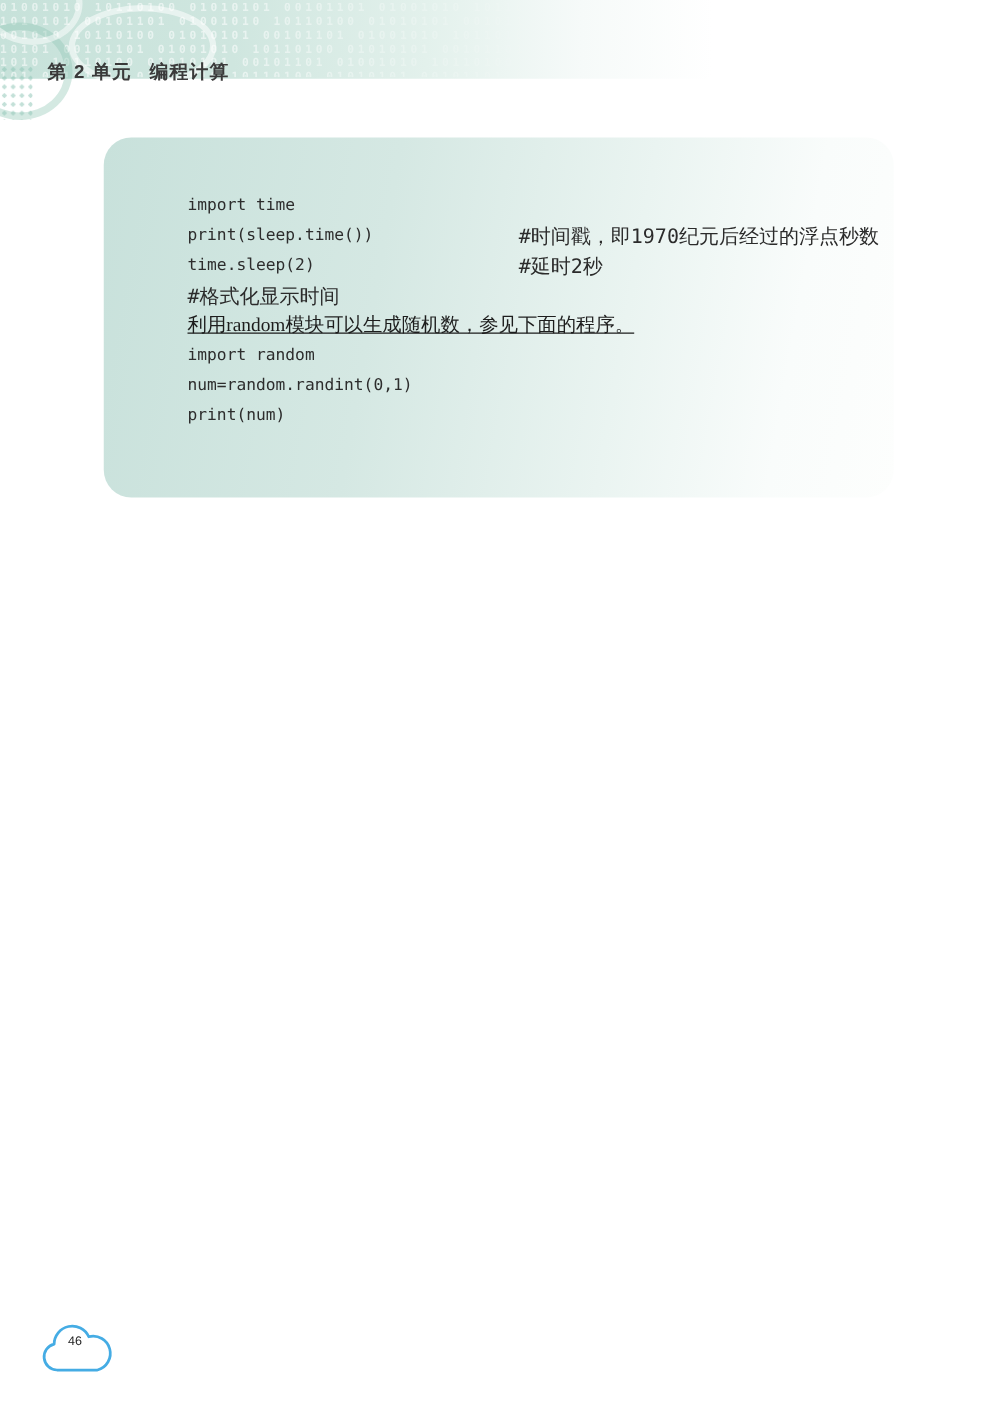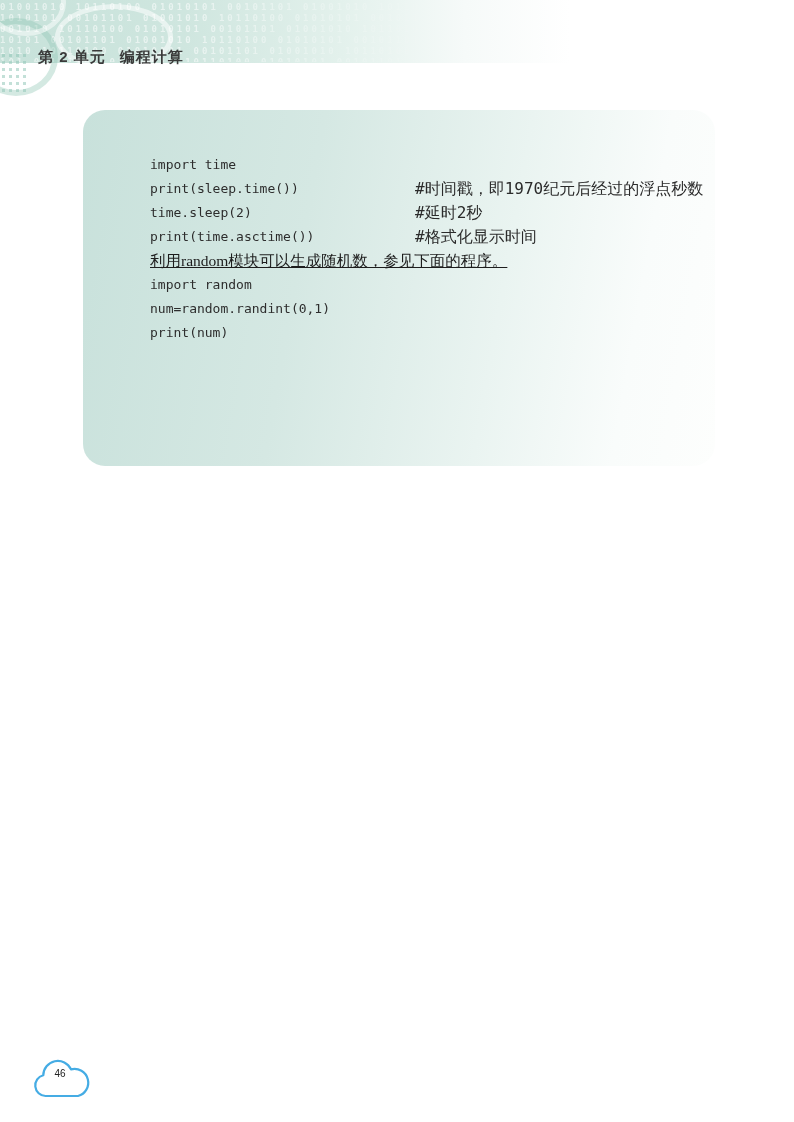--- a/index.html
+++ b/index.html
@@ -77,21 +77,21 @@
     color: #3a3a3a;
     letter-spacing: 1px;
     white-space: nowrap;
   }
   .header-title .unit-title { margin-left: 14px; }
 
   
   .code-panel {
     position: absolute;
     left: 83px; top: 110px;
-    width: 632px; height: 356px;
+    width: 632px; height: 288px;
     box-sizing: border-box;
     border-radius: 22px;
     background: linear-gradient(100deg,
       #c8e1db 0%, #d5e8e3 35%, #eaf4f1 65%, #f9fcfb 85%, #fdfefd 100%);
     padding: 43px 0 0 67px;
   }
   .code-line, .prose-line {
     height: 24px;
     line-height: 24px;
     white-space: nowrap;
@@ -157,21 +157,20 @@
         </div>
         <div class="code-line">
           <span class="code">print(sleep.time())</span>
           <span class="comment">#时间戳，即1970纪元后经过的浮点秒数</span>
         </div>
         <div class="code-line">
           <span class="code">time.sleep(2)</span>
           <span class="comment">#延时2秒</span>
         </div>
         <div class="code-line">
-          <span class="code">print(time.asctime())</span>
           <span class="comment">#格式化显示时间</span>
         </div>
         <div class="prose-line">利用random模块可以生成随机数，参见下面的程序。</div>
         <div class="code-line">
           <span class="code">import random</span>
           <span class="comment"></span>
         </div>
         <div class="code-line">
           <span class="code">num=random.randint(0,1)</span>
         </div>

